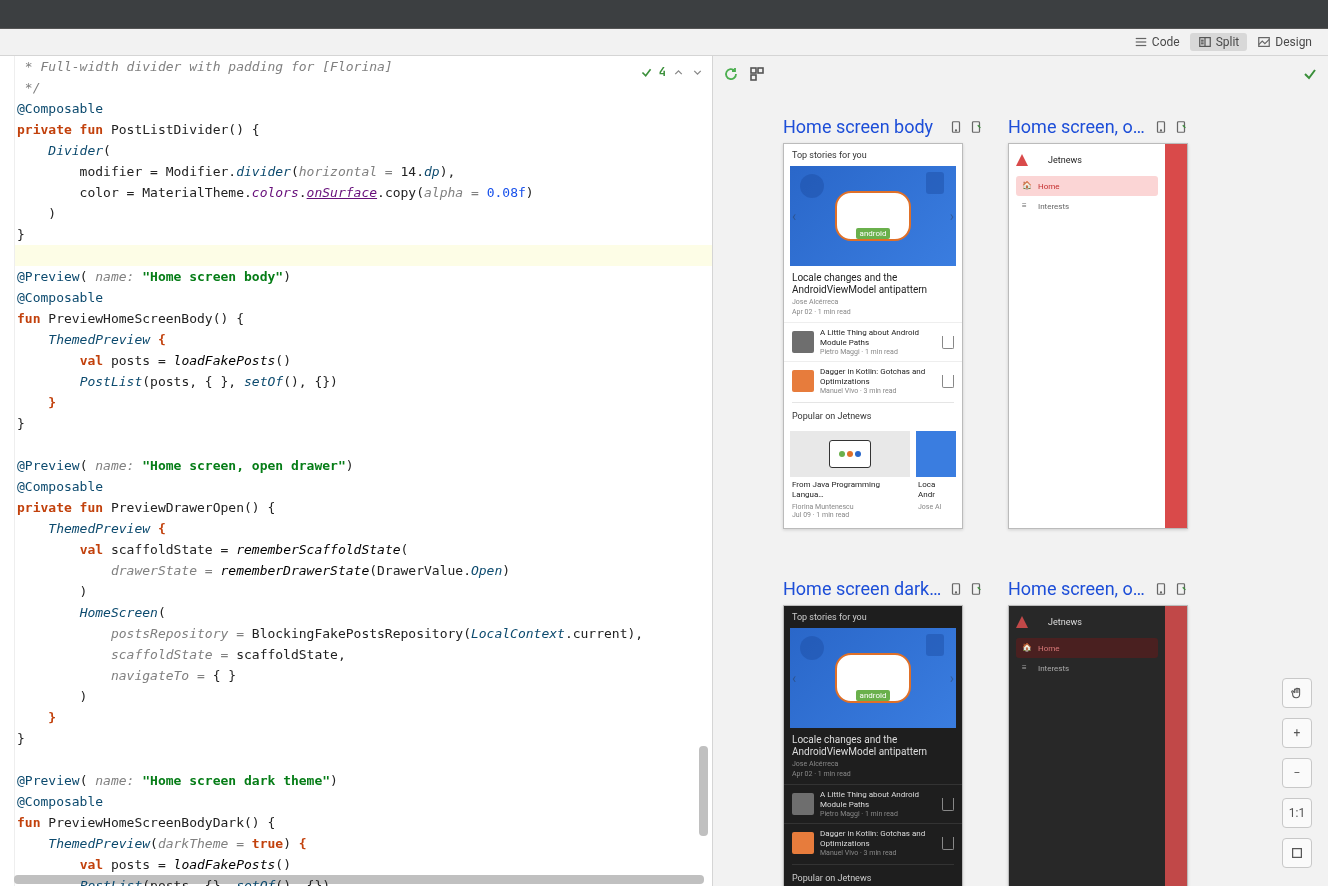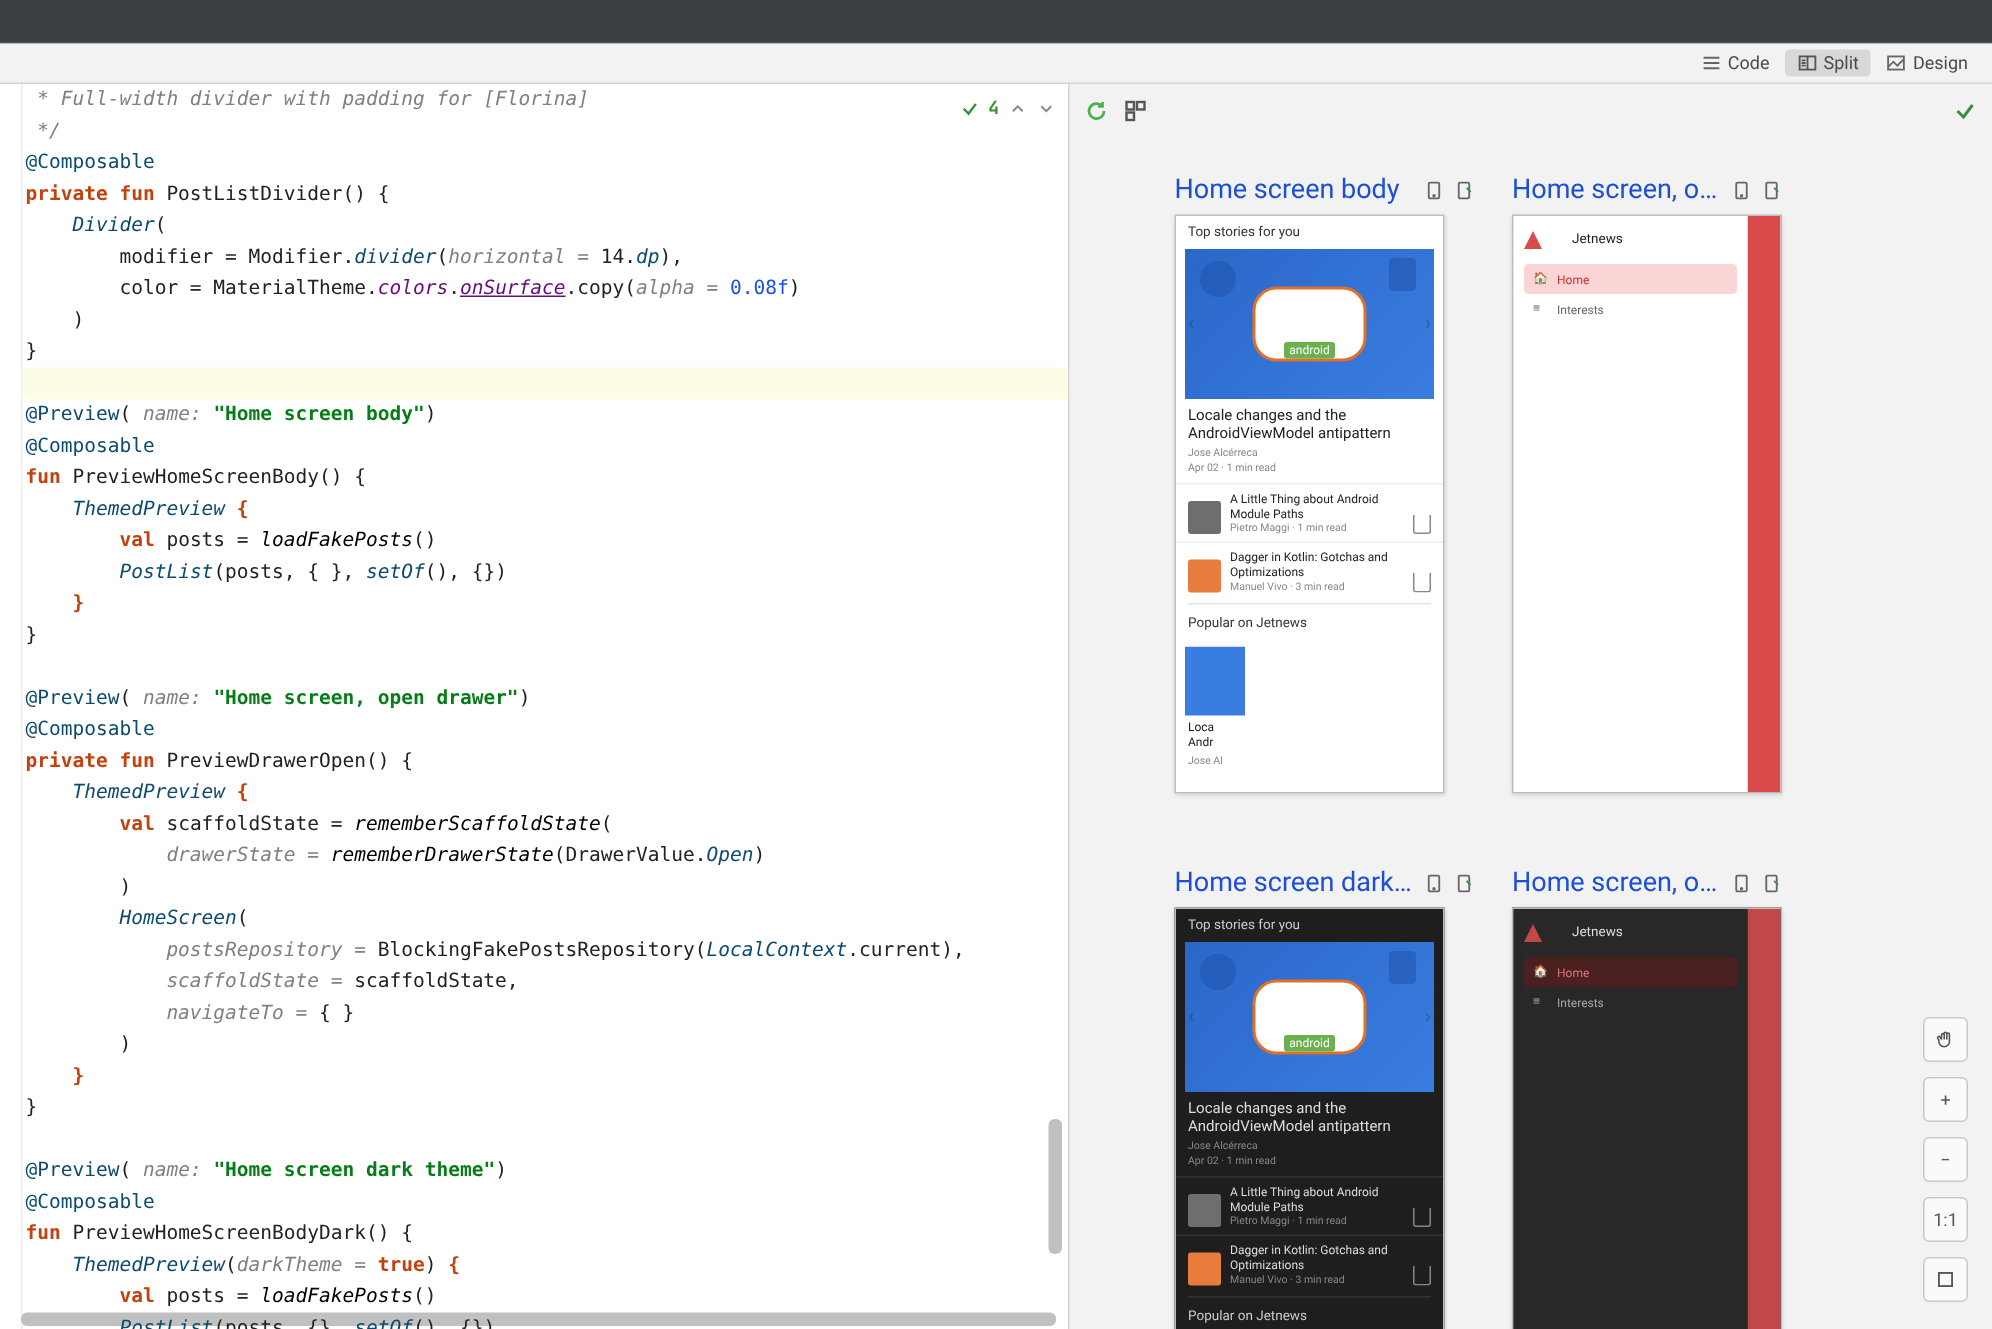--- a/index.html
+++ b/index.html
@@ -53,21 +53,21 @@
   .hero-bg-shapes::before,.hero-bg-shapes::after{content:"";position:absolute;background:#1e50a8}
   .hero-bg-shapes::before{width:24px;height:24px;border-radius:50%;top:8px;left:10px}
   .hero-bg-shapes::after{width:18px;height:22px;top:6px;right:12px;border-radius:3px}
   .device .arrow{position:absolute;top:50%;transform:translateY(-50%);color:#2b2b2b;font-size:14px;opacity:.35}
   .device .arrow.l{left:2px}
   .device .arrow.r{right:2px}
   .hero-txt{padding:6px 8px}
   .hero-txt .t{font-size:10px;line-height:12px}
   .hero-txt .s{font-size:7px;color:#888;margin-top:2px}
   .dark .hero-txt .s{color:#888}
-  .row{display:flex;align-items:flex-end;padding:5px 8px;gap:6px;border-top:1px solid #eee}
+  .row{display:flex;align-items:center;padding:5px 8px;gap:6px;border-top:1px solid #eee}
   .dark .row{border-top:1px solid #333}
   .row .thumb{width:22px;height:22px;background:#6e6e6e;border-radius:2px;flex-shrink:0}
   .row.orange .thumb{background:#e77c3c}
   .row .txt{flex:1;overflow:hidden}
   .row .rt{font-size:8px;line-height:10px}
   .row .rs{font-size:7px;color:#888}
   .row .bm{width:10px;height:12px;border:1px solid #888;border-top:none;border-radius:0 0 2px 2px}
   .hr{height:1px;background:#e5e5e5;margin:2px 8px}
   .dark .hr{background:#333}
   .pop-row{display:flex;padding:4px 6px;gap:6px}
@@ -252,20 +252,32 @@
        <div class="thumb"></div>
               <div class="txt">
                 <div class="rt">Dagger in Kotlin: Gotchas and Optimizations</div>
                 <div class="rs">Manuel Vivo · 3 min read</div>
               </div>
        <div class="bm"></div>
             </div>
     <div class="hr"></div>
     <div class="section-hdr">Popular on Jetnews</div>
     <div class="pop-row">
+      <div class="pop-card">
+        <div class="img">
+                  <div class="mini">
+                    <span style="background:#6ab04c"></span>
+                    <span style="background:#e07028"></span>
+                    <span style="background:#2a67c9"></span>
+                  </div>
+                </div>
+        <div class="pt">From Java Programming Langua…</div>
+                <div class="ps">Florina Muntenescu</div>
+                <div class="ps">Jul 09 · 1 min read</div>
+      </div>
       <div class="pop-card" style="width:40px;overflow:hidden">
         <div class="img blue"></div>
                 <div class="pt">Loca Andr</div>
                 <div class="ps">Jose Al</div>
       </div>
     </div>
   </div>
   </div>
   <div class="preview-block" style="left:225px;top:0px;width:180px">
     <div class="preview-header">

